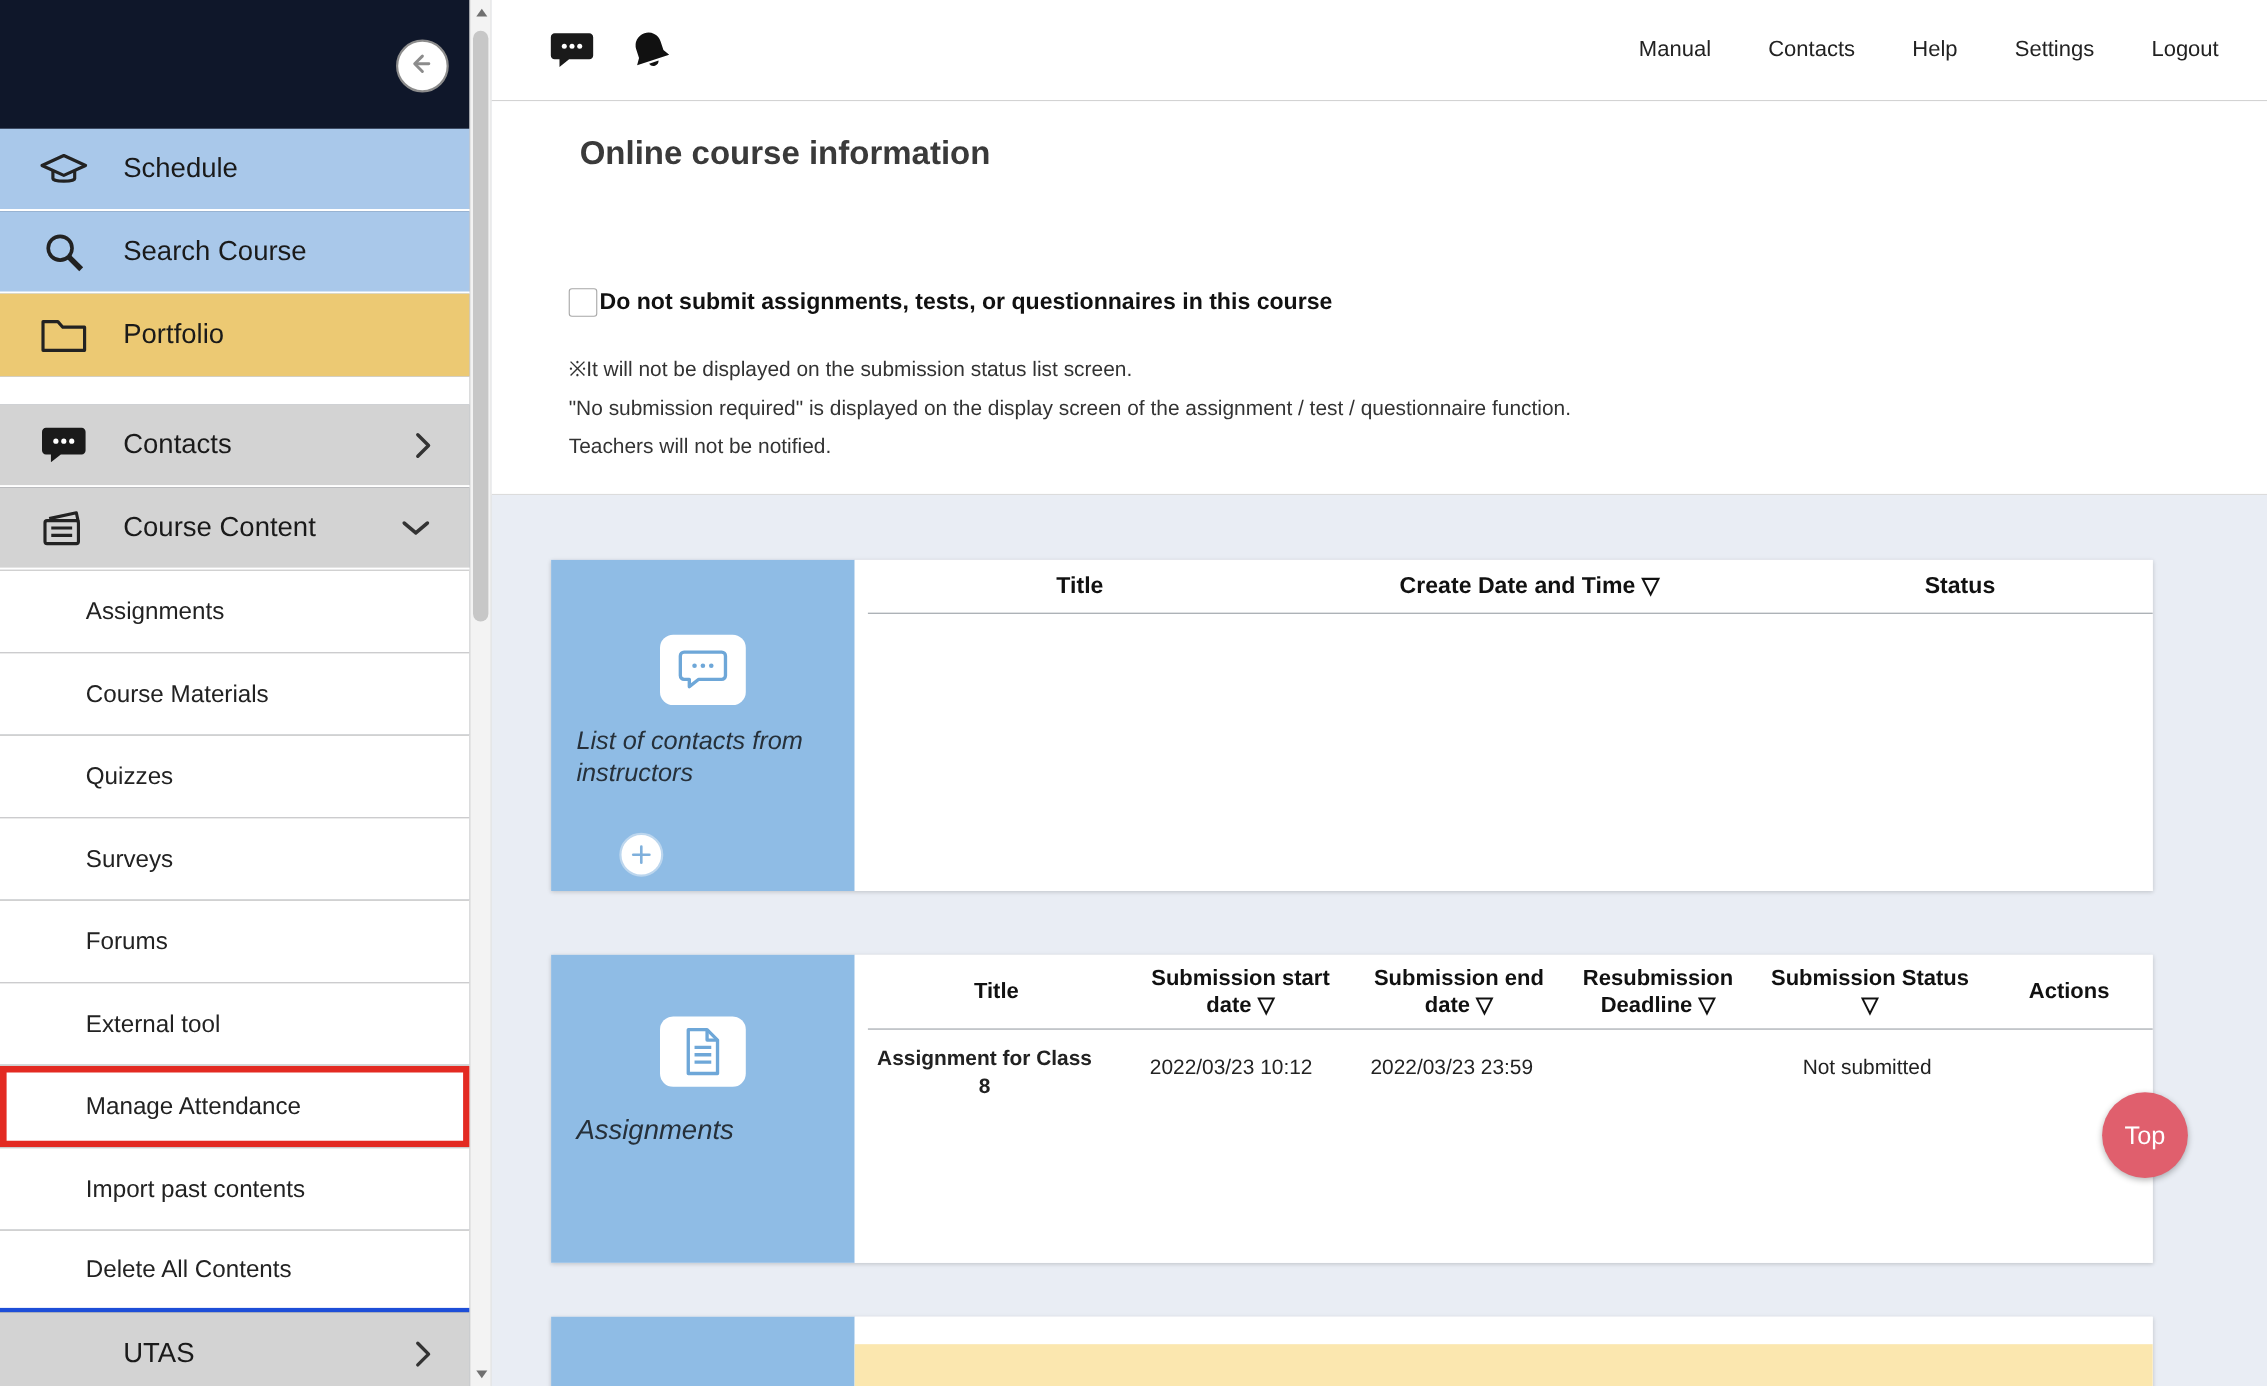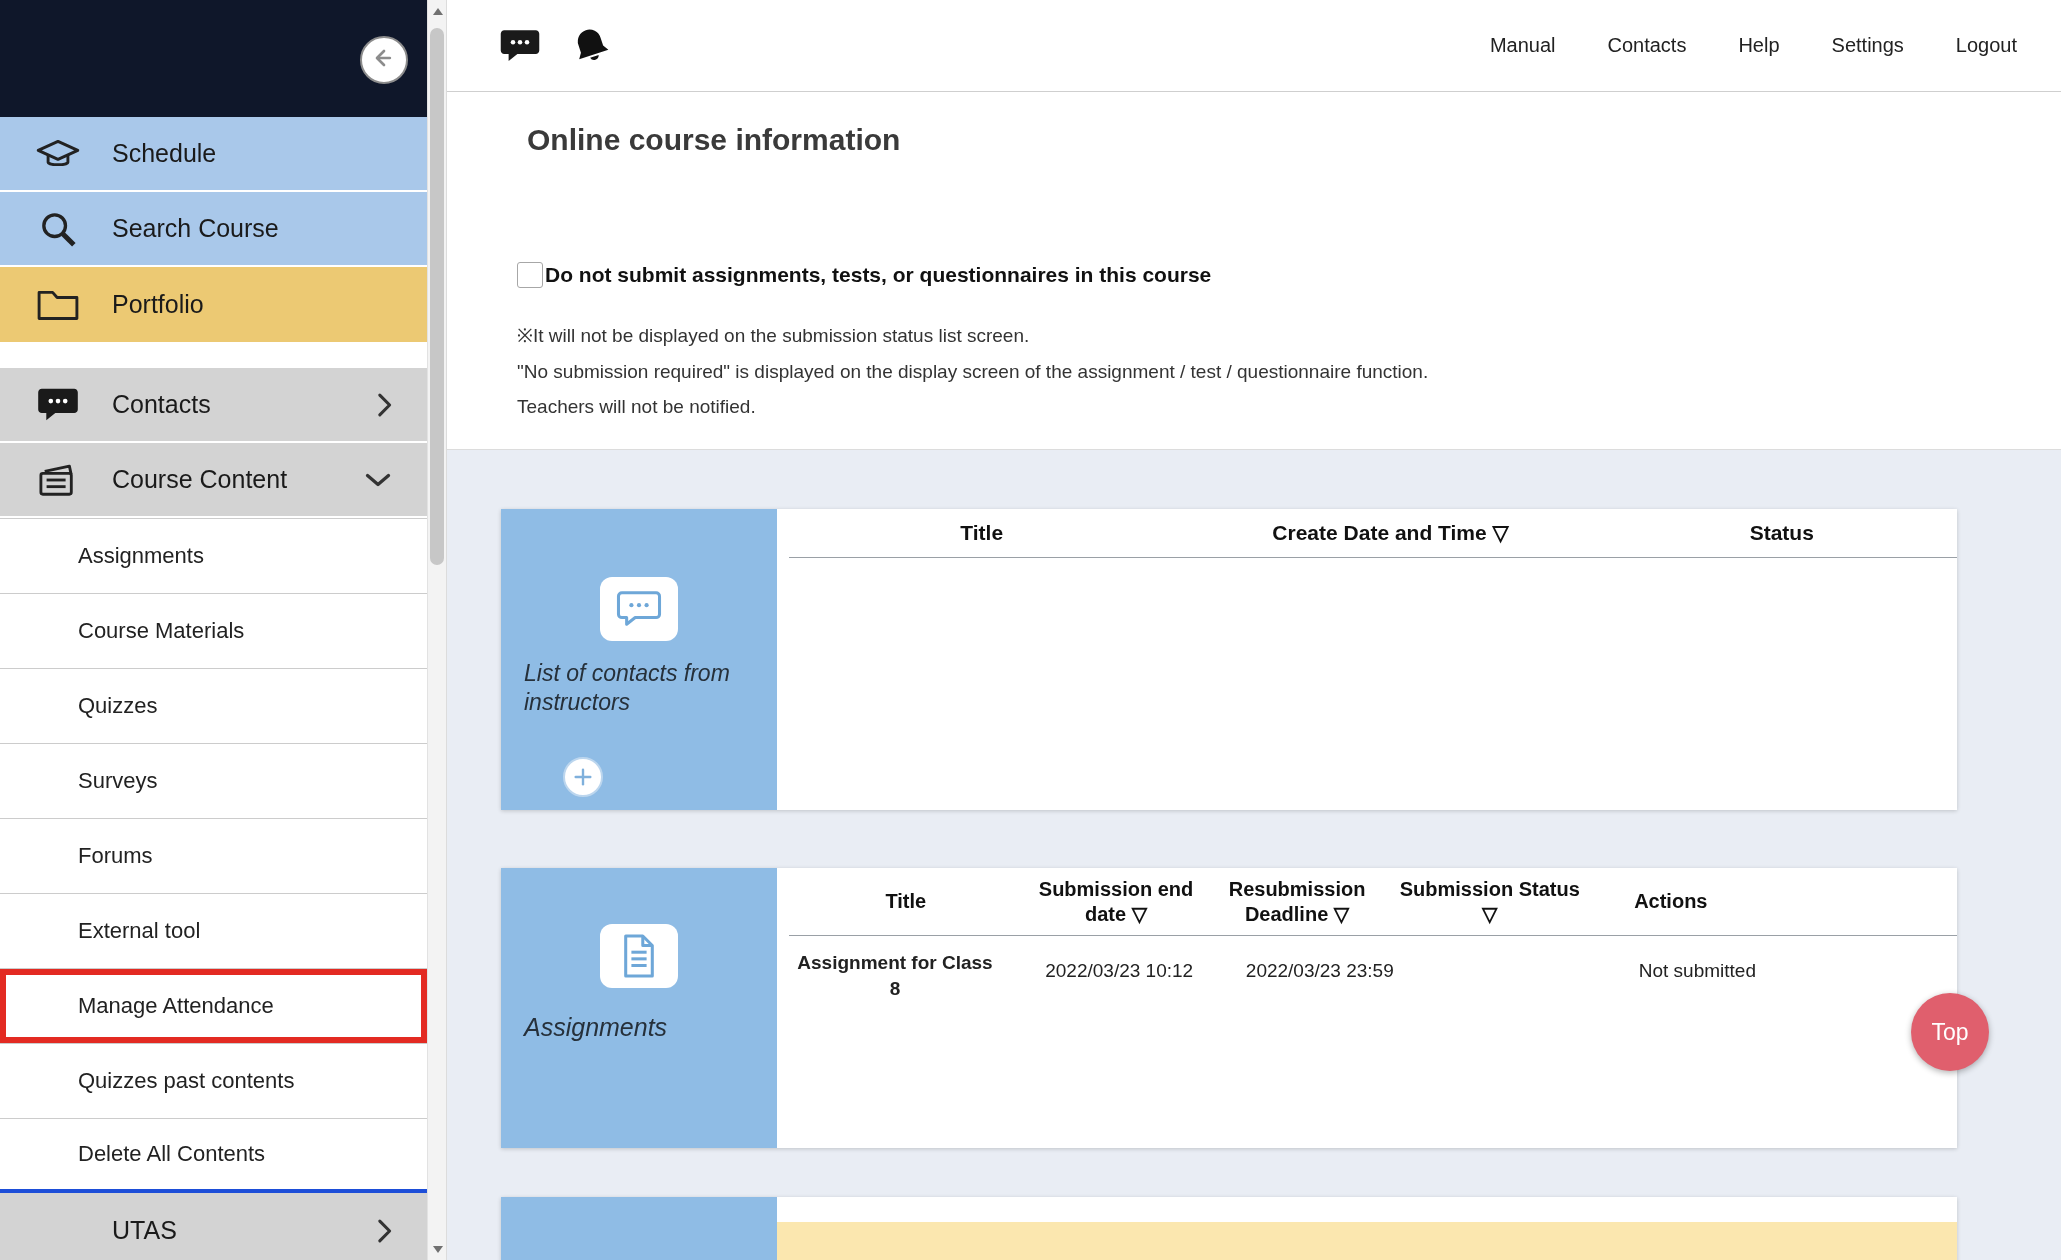--- a/index.html
+++ b/index.html
@@ -190,21 +190,21 @@
     <div class="si">
       <span>Forums</span>
     </div>
     <div class="si">
       <span>External tool</span>
     </div>
     <div class="si highlight">
       <span>Manage Attendance</span>
     </div>
     <div class="si">
-      <span>Quizzes past contents</span>
+      <span>Import past contents</span>
     </div>
     <div class="si last">
       <span>Delete All Contents</span>
     </div>
 
     <div class="utas">
       <span>UTAS</span>
       <span class="chev">
         <svg width="18" height="28" viewBox="0 0 12 20" fill="none" stroke="#333" stroke-width="2.2" stroke-linecap="round" stroke-linejoin="round">
           <polyline points="3,3 10,10 3,17"></polyline>
@@ -305,20 +305,21 @@
             <line x1="6" y1="10" x2="14" y2="10"></line>
               <line x1="6" y1="13.5" x2="14" y2="13.5"></line>
               <line x1="6" y1="17" x2="14" y2="17"></line>
           </svg>
         </div>
         <div class="plabel">Assignments</div>
       </div>
       <div class="tablearea">
         <div class="thead">
           <div class="th w20">Title</div>
+          <div class="th w18 sortable">Submission start date ▽</div>
           <div class="th w16 sortable">Submission end date ▽</div>
           <div class="th w15 sortable">Resubmission Deadline ▽</div>
           <div class="th w18 sortable">Submission Status ▽</div>
           <div class="th w13">Actions</div>
         </div>
         <div class="trow">
           <div class="td title w20">
             <div class="inner">Assignment for Class 8</div>
           </div>
           <div class="td mid w18">2022/03/23 10:12</div>

